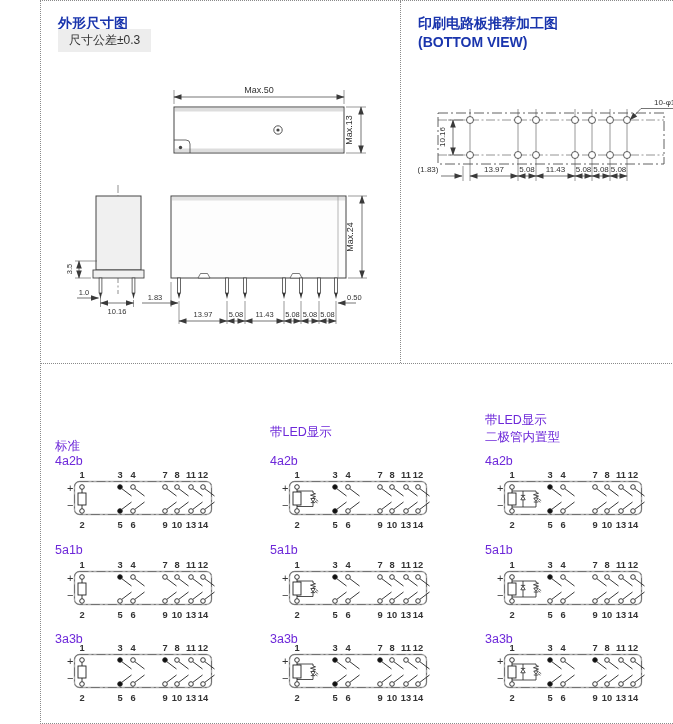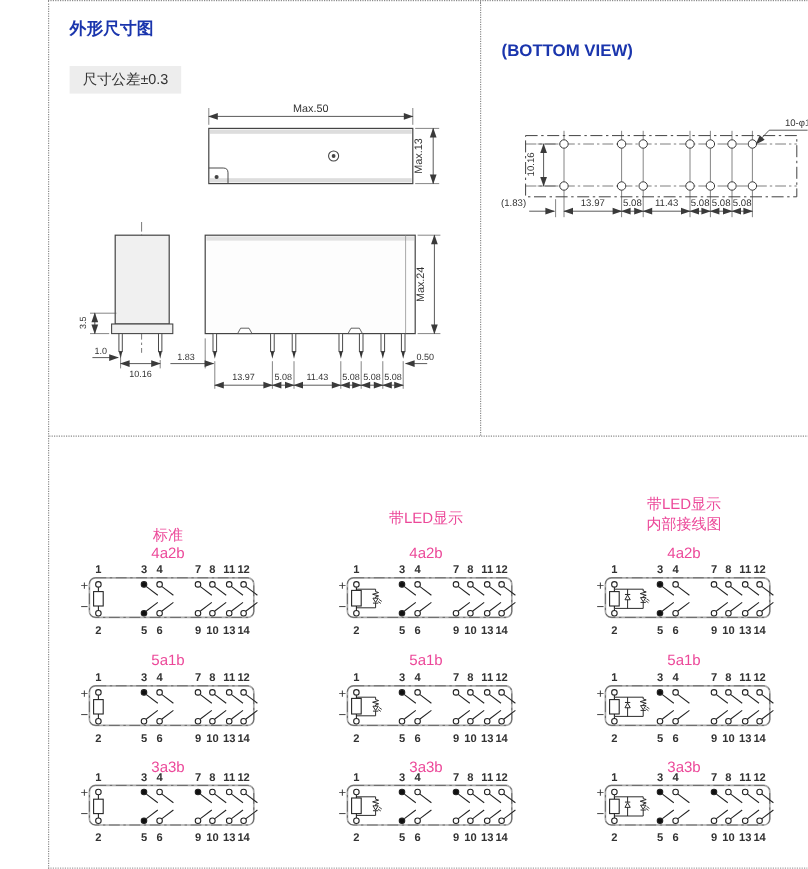--- a/index.html
+++ b/index.html
@@ -10,31 +10,31 @@
   .panel-tr{left:360px;top:0;width:311px;height:362px;}
   .panel-bottom{left:0;top:362px;width:671px;height:360px;border-top:1px dotted #8a8a8a;}
   .sec-title{position:absolute;font-size:14px;font-weight:bold;color:var(--blue,#1a35ad);line-height:19px;white-space:pre;}
   .badge{position:absolute;display:inline-block;background:var(--badge,#ededed);color:#333;
          font-size:12px;padding:3px 11px;white-space:nowrap;}
   svg{position:absolute;left:0;top:0;}
   svg text{font-family:"Liberation Sans","DejaVu Sans",sans-serif;fill:#333;}
   .dim{font-size:7.5px;}
   .dimb{font-size:9px;}
   .pcbdim{font-size:8px;}
-  .whead,.wlab{position:absolute;width:170px;text-align:center;font-size:12.5px;color:#ec4899;line-height:16px;}
+  .whead,.wlab{position:absolute;width:170px;text-align:left;font-size:12.5px;color:#6d28d9;line-height:16px;}
   .wsvg{position:absolute;width:150px;height:64px;}
 </style>
 </head>
 <body>
 
 <div class="page">
 
   <div class="panel panel-tl">
     <div class="sec-title" style="left:17px;top:13px">外形尺寸图</div>
-    <div class="badge" style="left:17px;top:54px">尺寸公差±0.3</div>
+    <div class="badge" style="left:17px;top:28px">尺寸公差±0.3</div>
 
     <svg width="359" height="361" viewBox="0 0 359 361">
       <defs>
         <marker id="ae1" markerWidth="9" markerHeight="8" refX="8" refY="4" orient="auto" markerUnits="userSpaceOnUse">
           <path d="M0.5,1.2 L8.5,4 L0.5,6.8 Z" fill="#3a3a3a"></path>
           </marker>
         <marker id="as1" markerWidth="9" markerHeight="8" refX="1" refY="4" orient="auto" markerUnits="userSpaceOnUse">
           <path d="M8.5,1.2 L0.5,4 L8.5,6.8 Z" fill="#3a3a3a"></path>
           </marker>
       </defs>
@@ -125,21 +125,21 @@
         <text class="dim" x="195" y="316" text-anchor="middle">5.08</text>
         <text class="dim" x="223.5" y="316" text-anchor="middle">11.43</text>
         <text class="dim" x="251.5" y="316" text-anchor="middle">5.08</text>
         <text class="dim" x="269" y="316" text-anchor="middle">5.08</text>
         <text class="dim" x="286.5" y="316" text-anchor="middle">5.08</text>
       </g>
     </svg>
   </div>
 
   <div class="panel panel-tr">
-    <div class="sec-title" style="left:17px;top:13px"><br><span>(BOTTOM VIEW)</span></div>
+    <div class="sec-title" style="left:17px;top:13px"><span>印刷电路板推荐加工图</span><br><span>(BOTTOM VIEW)</span></div>
 
     <svg width="311" height="361" viewBox="0 0 311 361">
       <defs>
         <marker id="ae2" markerWidth="9" markerHeight="8" refX="8" refY="4" orient="auto" markerUnits="userSpaceOnUse">
           <path d="M0.5,1.2 L8.5,4 L0.5,6.8 Z" fill="#3a3a3a"></path>
           </marker>
         <marker id="as2" markerWidth="9" markerHeight="8" refX="1" refY="4" orient="auto" markerUnits="userSpaceOnUse">
           <path d="M8.5,1.2 L0.5,4 L8.5,6.8 Z" fill="#3a3a3a"></path>
           </marker>
       </defs>
@@ -524,21 +524,21 @@
           <circle cx="126" cy="21" r="2.3" fill="#fff" stroke="#222" stroke-width="0.9"></circle>
           <circle cx="126" cy="45" r="2.3" fill="#fff" stroke="#222" stroke-width="0.9"></circle>
           <line x1="128" y1="22.8" x2="137.5" y2="30" stroke="#222" stroke-width="0.9"></line>
           <line x1="128" y1="43.2" x2="137.5" y2="36" stroke="#222" stroke-width="0.9"></line>
           <circle cx="138" cy="21" r="2.3" fill="#fff" stroke="#222" stroke-width="0.9"></circle>
           <circle cx="138" cy="45" r="2.3" fill="#fff" stroke="#222" stroke-width="0.9"></circle>
           <line x1="140" y1="22.8" x2="149.5" y2="30" stroke="#222" stroke-width="0.9"></line>
           <line x1="140" y1="43.2" x2="149.5" y2="36" stroke="#222" stroke-width="0.9"></line>
         </svg>
         <div class="whead" style="left: 444px; top: 48px;">带LED显示</div>
-        <div class="whead" style="left: 444px; top: 65px;">内部接线图</div>
+        <div class="whead" style="left: 444px; top: 65px;">二极管内置型</div>
         <div class="wlab" style="left: 444px; top: 89px;">4a2b</div>
         <svg class="wsvg" viewBox="0 0 150 64" style="left: 454px; top: 102px;">
           <rect x="9.5" y="15.5" width="137" height="33" rx="5" fill="none" stroke="#aaa" stroke-width="1.4"></rect>
           <rect x="9.5" y="15.5" width="137" height="33" rx="5" fill="none" stroke="#444" stroke-width="0.55" stroke-dasharray="9 3 2 3"></rect>
           <text x="17" y="11.5" text-anchor="middle" font-size="9.3" font-weight="600" fill="#151515">1</text>
           <text x="55" y="11.5" text-anchor="middle" font-size="9.3" font-weight="600" fill="#151515">3</text>
           <text x="68" y="11.5" text-anchor="middle" font-size="9.3" font-weight="600" fill="#151515">4</text>
           <text x="100" y="11.5" text-anchor="middle" font-size="9.3" font-weight="600" fill="#151515">7</text>
           <text x="112" y="11.5" text-anchor="middle" font-size="9.3" font-weight="600" fill="#151515">8</text>
           <text x="126" y="11.5" text-anchor="middle" font-size="9.3" font-weight="600" fill="#151515">11</text>

